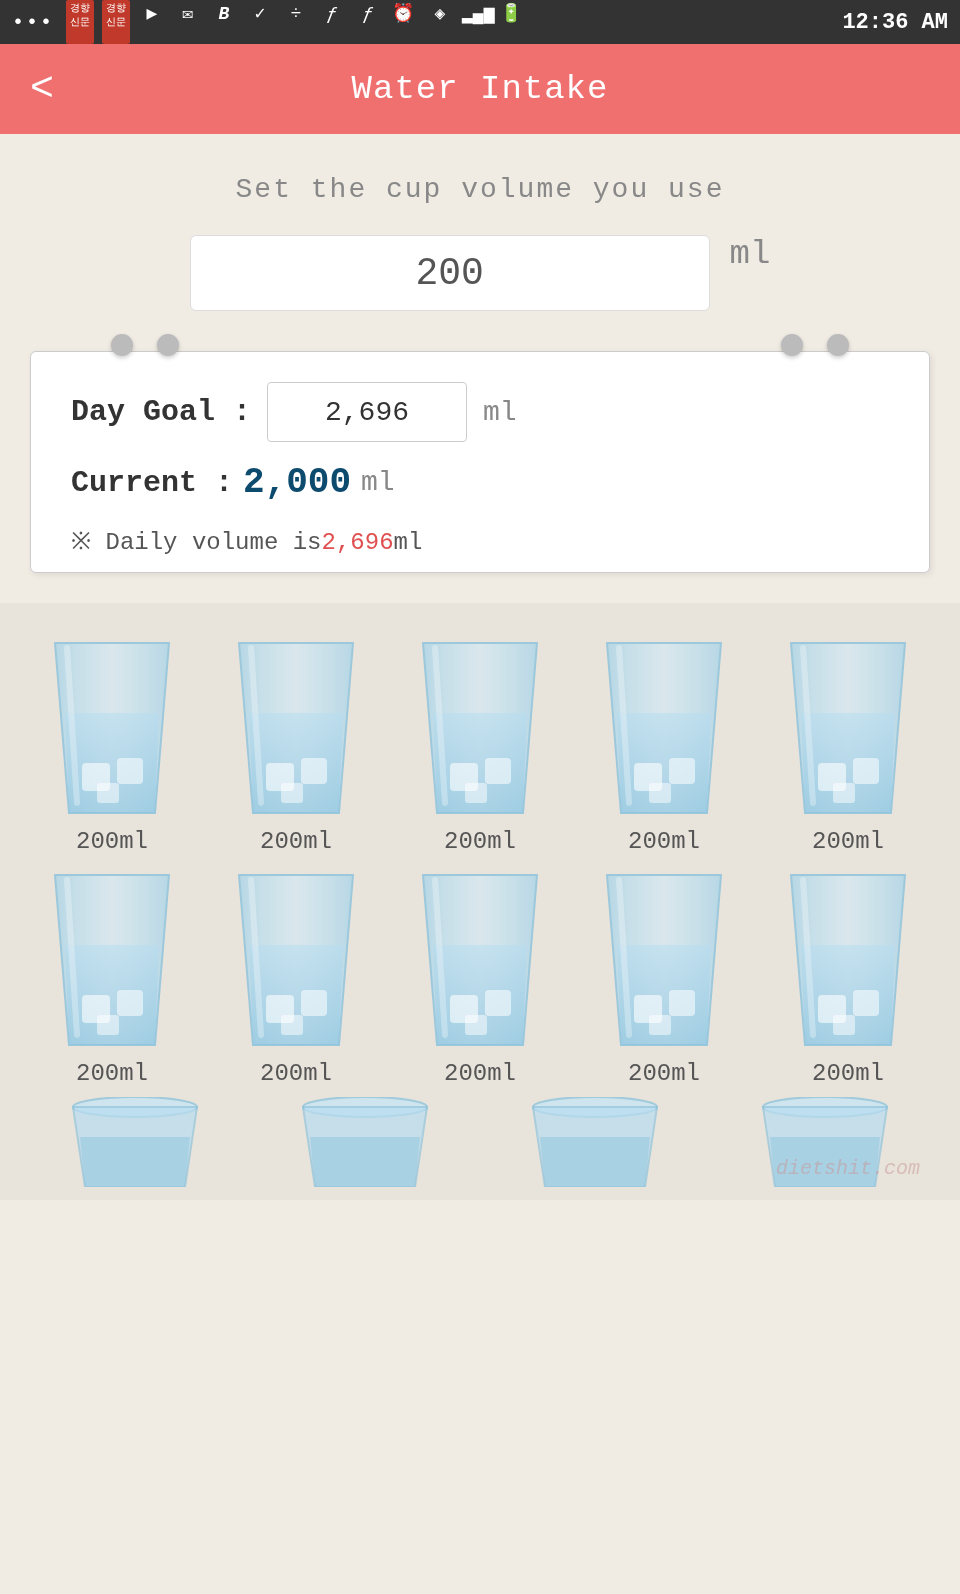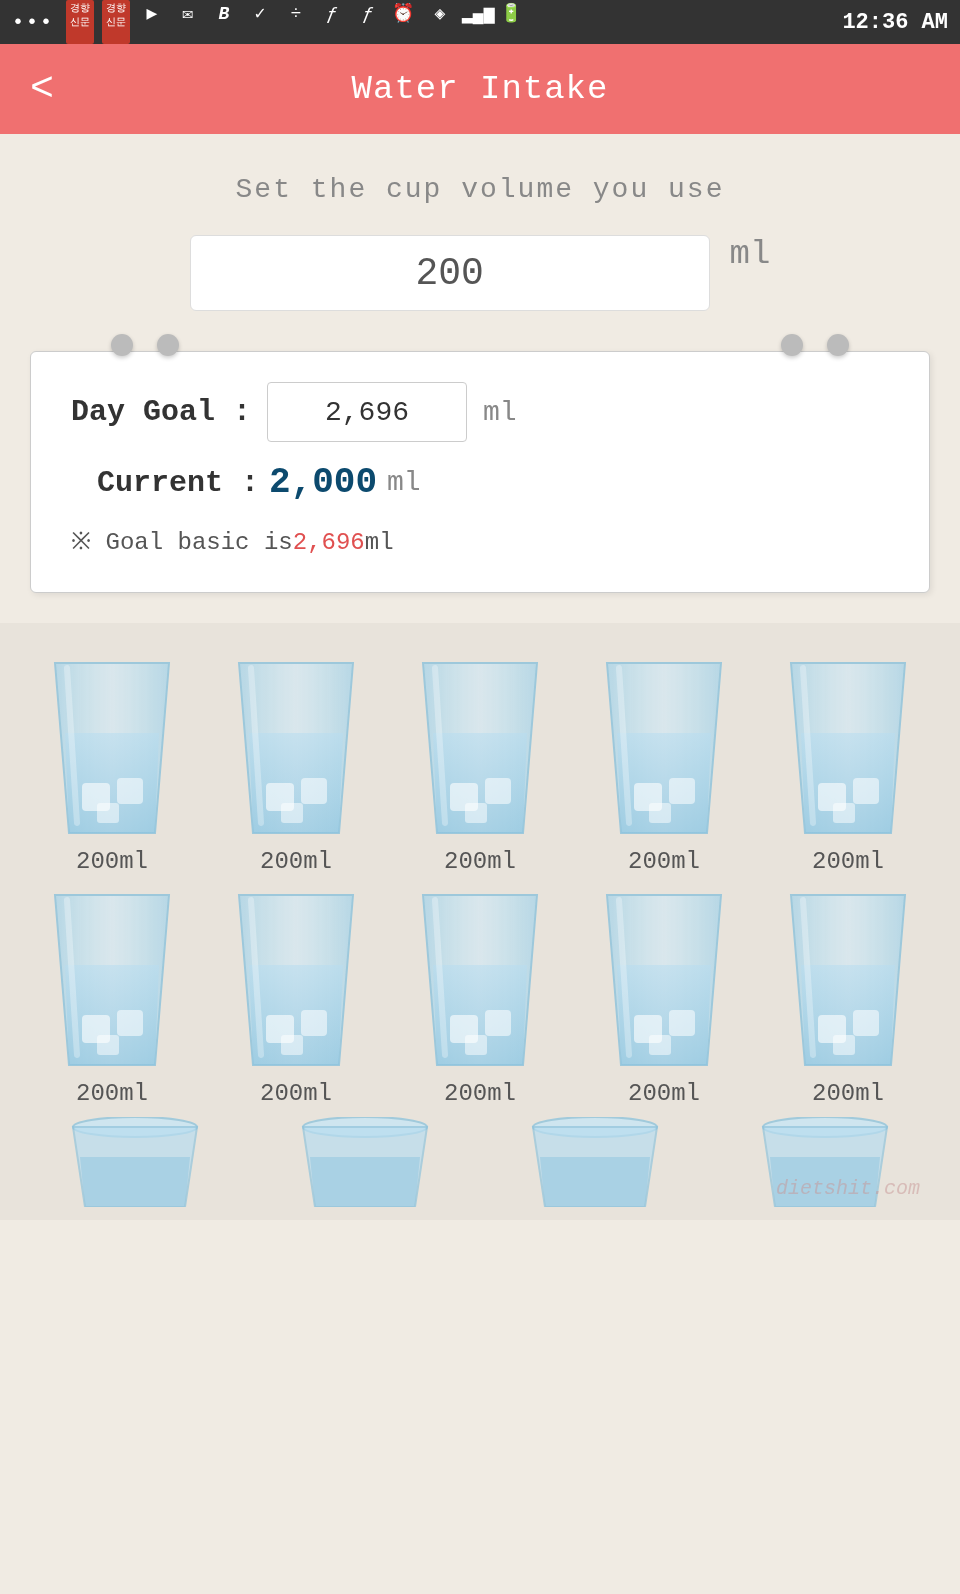--- a/index.html
+++ b/index.html
@@ -107,21 +107,21 @@
       font-size: 34px;
       color: #888;
       font-family: 'Courier New', monospace;
     }
 
     
     .notepad-card {
       background: #fff;
       border: 1px solid #ccc;
       border-radius: 6px;
-      padding: 30px 40px 36px;
+      padding: 30px 40px 16px;
       position: relative;
       box-shadow: 2px 2px 6px rgba(0,0,0,0.08);
       margin-bottom: 0;
     }
     .notepad-pins {
       position: absolute;
       top: -18px;
       left: 0;
       width: 100%;
       display: flex;
@@ -165,21 +165,20 @@
       font-size: 28px;
       color: #888;
       font-family: 'Courier New', monospace;
     }
 
     .current-row {
       display: flex;
       align-items: center;
       gap: 10px;
       margin-bottom: 20px;
-      margin-left: 26px;
     }
     .current-label {
       font-size: 30px;
       font-weight: bold;
       color: #333;
       font-family: 'Courier New', monospace;
     }
     .current-value {
       font-size: 36px;
       font-weight: bold;
@@ -313,21 +312,21 @@
       <span class="goal-ml">ml</span>
     </div>
 
     <div class="current-row">
       <span class="current-label">Current :</span>
       <span class="current-value">2,000</span>
       <span class="current-ml">ml</span>
     </div>
 
     <div class="daily-note">
-      <span>※ Goal basic is</span><span class="highlight">2,696</span><span>ml</span>
+      <span>※ Daily volume is</span><span class="highlight">2,696</span><span>ml</span>
     </div>
   </div>
 </div>
 
 <div class="glasses-section">
 
   <div class="glasses-row">
     <div class="glass-item">
       <svg class="glass-container" viewBox="0 0 150 190" xmlns="http://www.w3.org/2000/svg">
         <defs>

